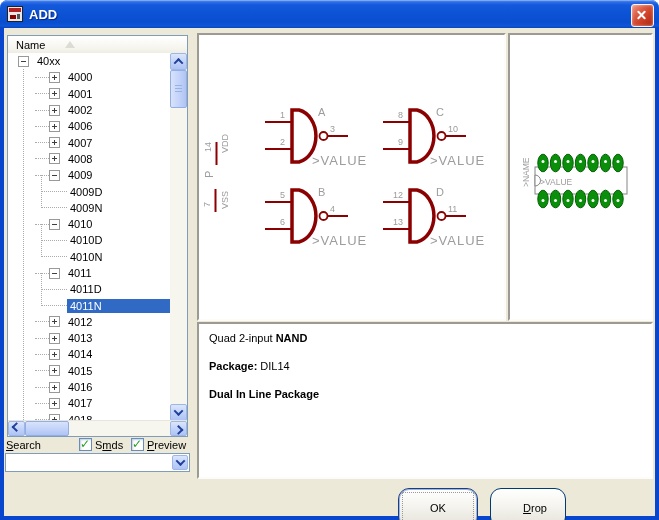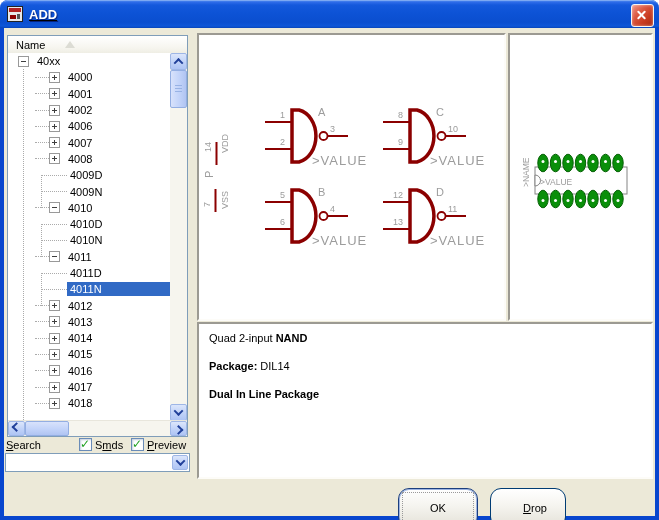--- a/index.html
+++ b/index.html
@@ -1,20 +1,20 @@
 <!DOCTYPE html>
 <html><head>
 <meta charset="utf-8">
 <style>
   html,body{margin:0;padding:0;background:#fff;}
   .window{position:relative;width:659px;height:520px;background:#0846CE;
     border-radius:8px 8px 0 0;overflow:hidden;font-family:"Liberation Sans",sans-serif;}
   .titlebar{position:absolute;top:0;left:0;right:0;height:28px;
     background:linear-gradient(180deg,#5A96F2 0%,#2D6BE8 8%,#1459DC 18%,#0D53D6 45%,#0A4ECF 80%,#0E56D8 93%,#0845B8 100%);
-    border-radius:7px 7px 0 0;display:flex;align-items:center;padding:0 7px;box-shadow:inset 0 1px 0 #7CA9F2;text-decoration:underline;}
+    border-radius:7px 7px 0 0;display:flex;align-items:center;padding:0 7px;box-shadow:inset 0 1px 0 #7CA9F2;}
   .app-icon{width:16px;height:16px;position:relative;background:#E8E8E8;border:1px solid #222;box-sizing:border-box;flex:none;}
   .app-icon .bar{position:absolute;top:1px;left:1px;right:1px;height:4px;background:#B22222;}
   .app-icon .dot{position:absolute;left:2px;top:8px;width:6px;height:4px;background:#8B0000;}
   .app-icon .dot2{position:absolute;right:2px;top:7px;width:3px;height:5px;background:#555;}
   .title{color:#fff;font-weight:bold;font-size:13px;margin-left:6px;text-shadow:1px 1px 1px rgba(0,0,60,.55);}
   .close-btn{position:absolute;right:5px;top:4px;width:21px;height:21px;border-radius:3px;border:1px solid #F5F5F5;
     background:linear-gradient(135deg,#F09486 0%,#DC5A43 35%,#C93C22 65%,#A8290F 100%);
     box-shadow:inset 0 0 3px rgba(255,255,255,.55);cursor:default;}
   .close-btn::before,.close-btn::after{content:"";position:absolute;left:4px;top:8.5px;width:11px;height:2px;background:#fff;border-radius:1px;}
   .close-btn::before{transform:rotate(45deg);}
@@ -157,20 +157,25 @@
             </div>
             <div class="trow lvl1">
               <span class="stub"></span>
               <span class="expander plus"></span>
               <span class="tlabel">4007</span>
             </div>
             <div class="trow lvl1">
               <span class="stub"></span>
               <span class="expander plus"></span>
               <span class="tlabel">4008</span>
+            </div>
+            <div class="trow lvl1">
+              <span class="stub"></span>
+              <span class="expander minus"></span>
+              <span class="tlabel">4009</span>
             </div>
             <div class="trow lvl2">
               <span class="stub"></span>
               <span class="tlabel">4009D</span>
             </div>
             <div class="trow lvl2">
               <span class="stub"></span>
               <span class="tlabel">4009N</span>
             </div>
             <div class="trow lvl1">

